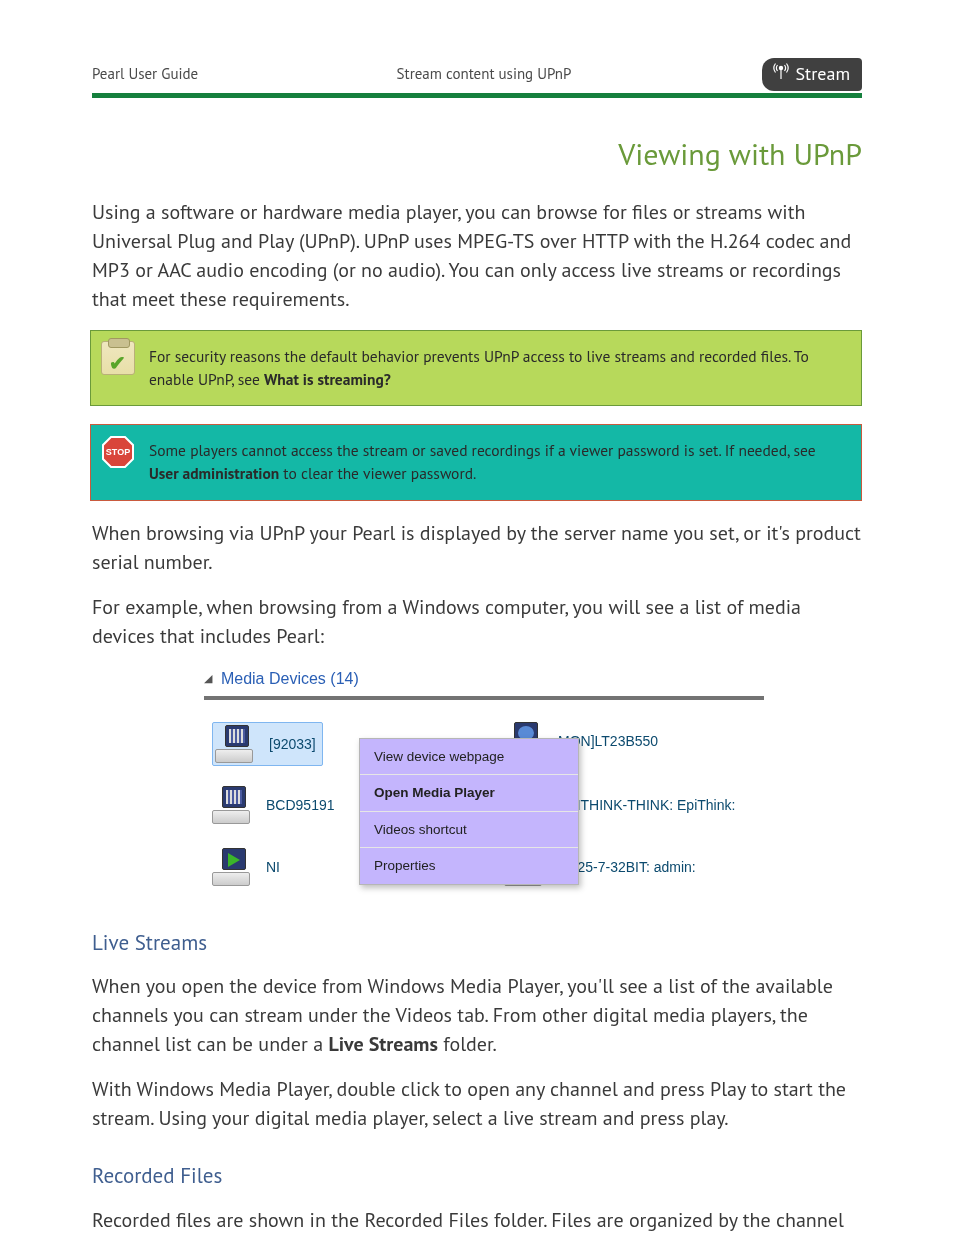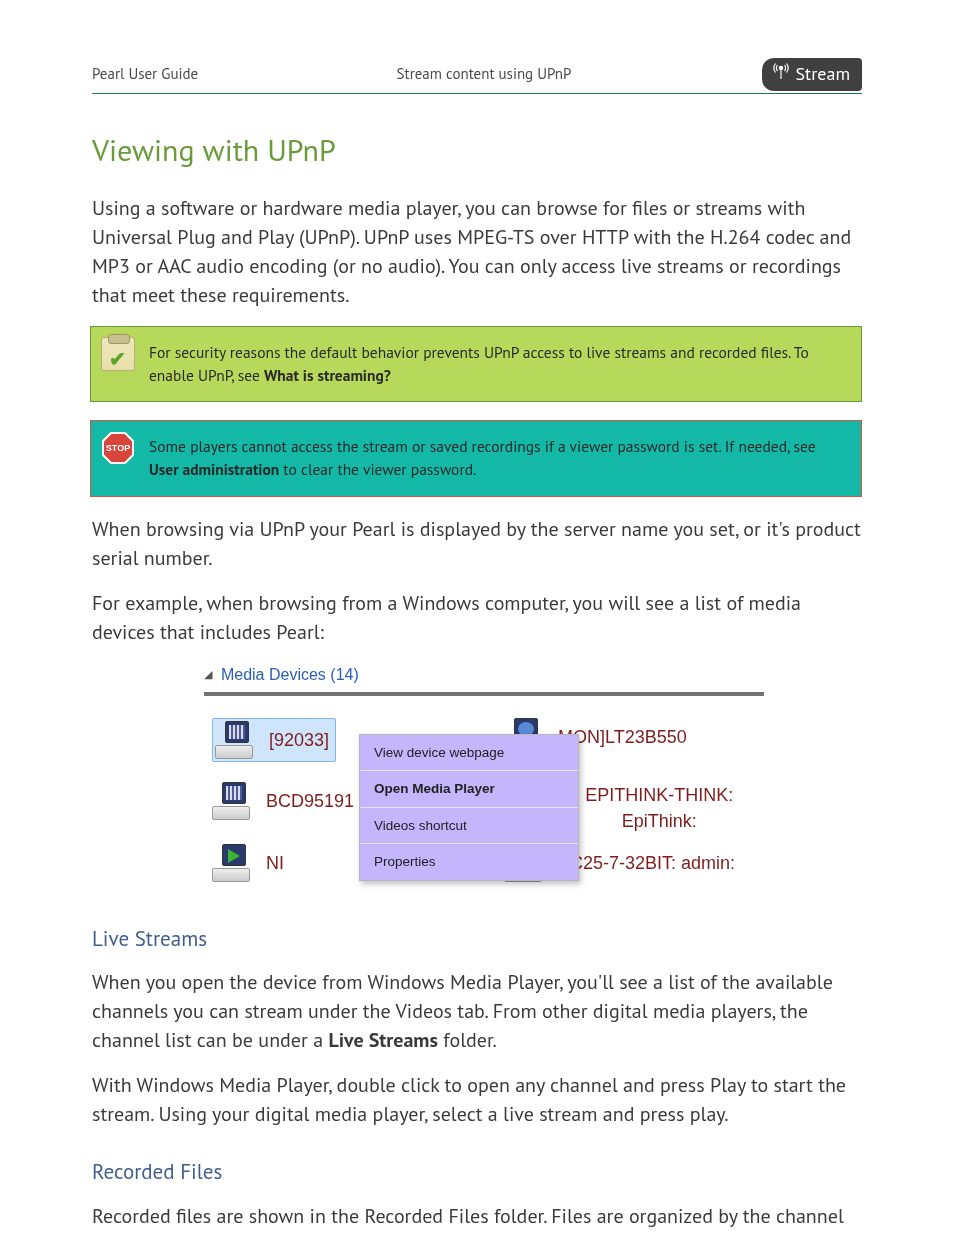--- a/index.html
+++ b/index.html
@@ -16,21 +16,21 @@
     margin: 0 auto;
     padding: 58px 92px 40px 92px;
     position: relative;
   }
 
   
   .hdr {
     display: flex;
     align-items: center;
     justify-content: space-between;
-    border-bottom: 1px solid #15803d;
+    border-bottom: 5px solid #15803d;
     padding-bottom: 4px;
     margin-bottom: 34px;
     position: relative;
   }
   .hdr-left, .hdr-mid {
     font-size: 15px;
     color: #4a4a4a;
     font-weight: 400;
   }
   .hdr-mid { position: absolute; left: 50%; transform: translateX(-46%); }
@@ -44,20 +44,21 @@
     margin-bottom: -2px;
   }
   .stream-pill svg { position: absolute; left: 10px; top: 4px; }
 
   
   h1.title {
     color: #6a9a3a;
     font-weight: 400;
     font-size: 30px;
     margin-bottom: 22px;
+    text-align: right;
   }
   h2.sub {
     color: #3f5e8f;
     font-weight: 400;
     font-size: 21px;
     margin: 28px 0 14px 0;
   }
   p.body { margin-bottom: 16px; color: #3a3a3a; font-size: 20px; }
   p.body b { font-weight: 700; }
 
@@ -119,22 +120,22 @@
   .md-header .tri { display:inline-block; margin-right:4px; font-size:11px; color:#555; transform: translateY(-2px);}
   .md-grid {
     position: relative;
     height: 200px;
   }
   .dev {
     position: absolute;
     display: flex;
     align-items: center;
     gap: 10px;
-    font-size: 18px;
-    color: #7f1d1d;
+    font-size: 14px;
+    color: #0c4a6e;
     text-align: center;
   }
   .dev.sel { background:#cfe5fb; border:1px solid #7fb6f0; padding:2px 6px 2px 2px; border-radius:2px;}
   .drive-icon { width:44px; height:38px; position:relative; }
   .drive-icon .base {
     position:absolute; bottom:0; left:0; width:38px; height:14px;
     background: linear-gradient(#eee,#ccc); border:1px solid #999; border-radius:2px;
   }
   .drive-icon .screen {
     position:absolute; top:0; left:10px; width:24px; height:22px;

